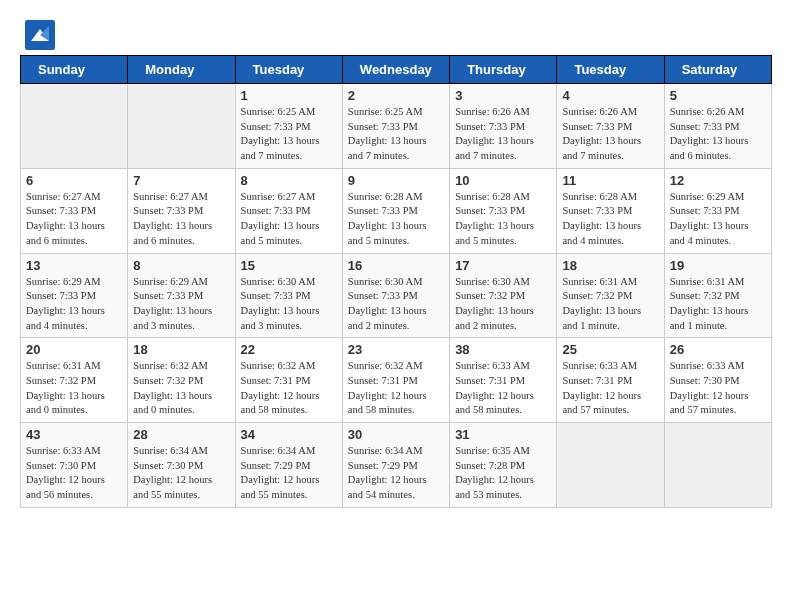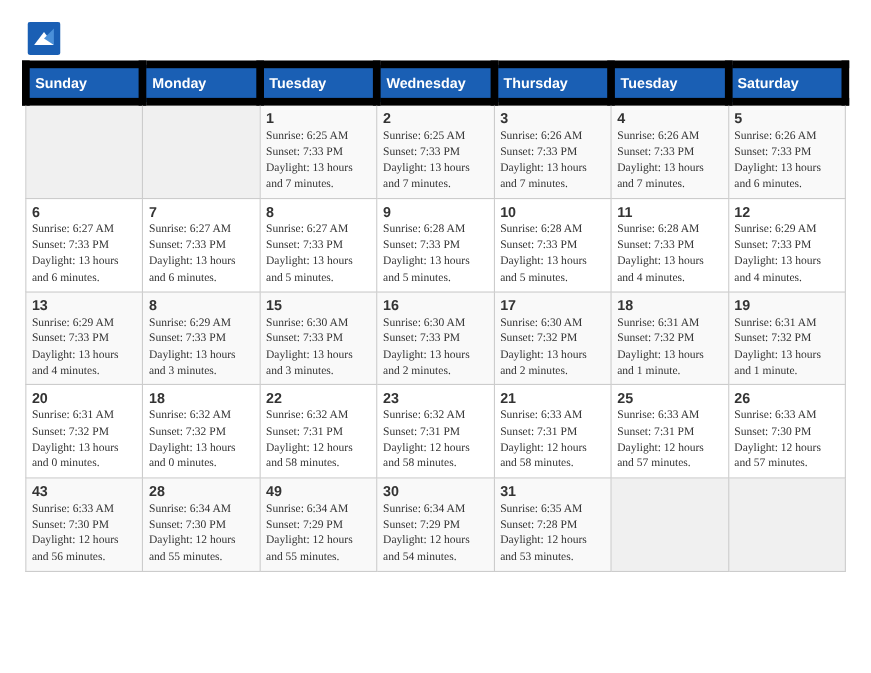--- a/index.html
+++ b/index.html
@@ -56,23 +56,23 @@
       width: 100%;
       border-collapse: collapse;
       margin: 0 5px;
       width: calc(100% - 10px);
     }
     thead tr th {
       background-color: #1a5fb4;
       color: #fff;
       font-size: 13px;
       font-weight: bold;
-      padding: 6px 5px;
+      padding: 6px 17px;
       text-align: left;
-      border: 7px solid #000000;
+      border: 1px solid #000000;
     }
     tbody tr td {
       vertical-align: top;
       padding: 4px 5px;
       font-size: 11px;
       color: #333;
       border: 1px solid #ccc;
       width: 14.28%;
       min-height: 70px;
       background: #fff;
@@ -275,21 +275,21 @@
 Sunset: 7:31 PM
 Daylight: 12 hours and 58 minutes.</div>
           </td>
           <td>
             <span class="day-number">23</span>
             <div class="day-info" style="white-space: pre-line;">Sunrise: 6:32 AM
 Sunset: 7:31 PM
 Daylight: 12 hours and 58 minutes.</div>
           </td>
           <td>
-            <span class="day-number">21</span>
+            <span class="day-number">38</span>
             <div class="day-info" style="white-space: pre-line;">Sunrise: 6:33 AM
 Sunset: 7:31 PM
 Daylight: 12 hours and 58 minutes.</div>
           </td>
           <td>
             <span class="day-number">25</span>
             <div class="day-info" style="white-space: pre-line;">Sunrise: 6:33 AM
 Sunset: 7:31 PM
 Daylight: 12 hours and 57 minutes.</div>
           </td>
@@ -307,21 +307,21 @@
 Sunset: 7:30 PM
 Daylight: 12 hours and 56 minutes.</div>
           </td>
           <td>
             <span class="day-number">28</span>
             <div class="day-info" style="white-space: pre-line;">Sunrise: 6:34 AM
 Sunset: 7:30 PM
 Daylight: 12 hours and 55 minutes.</div>
           </td>
           <td>
-            <span class="day-number">49</span>
+            <span class="day-number">34</span>
             <div class="day-info" style="white-space: pre-line;">Sunrise: 6:34 AM
 Sunset: 7:29 PM
 Daylight: 12 hours and 55 minutes.</div>
           </td>
           <td>
             <span class="day-number">30</span>
             <div class="day-info" style="white-space: pre-line;">Sunrise: 6:34 AM
 Sunset: 7:29 PM
 Daylight: 12 hours and 54 minutes.</div>
           </td>

